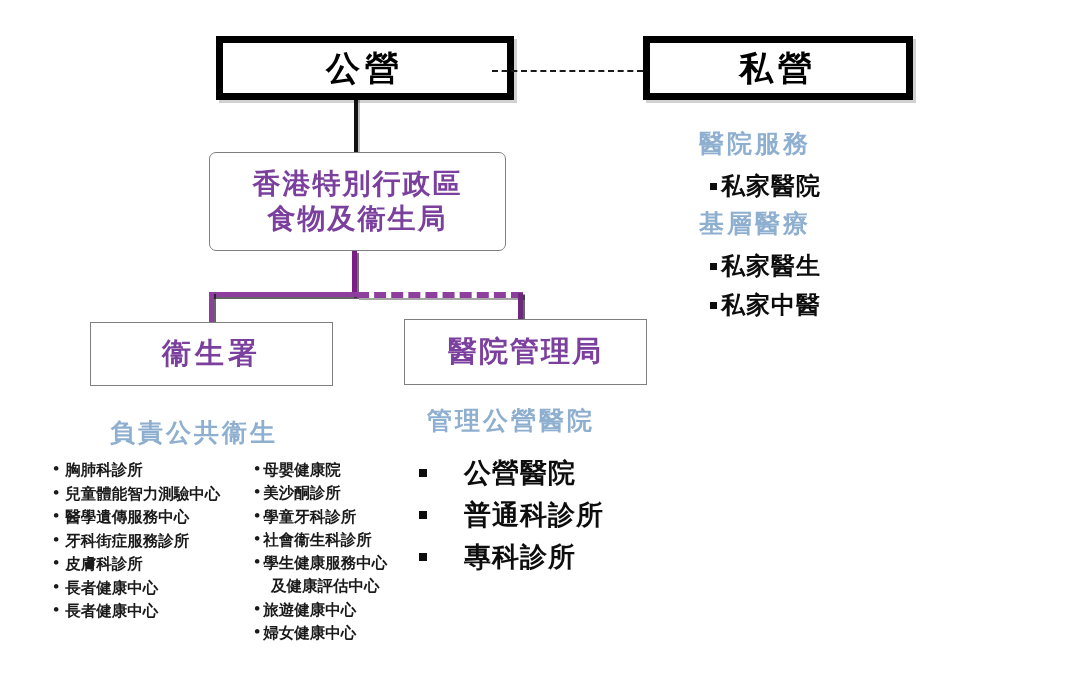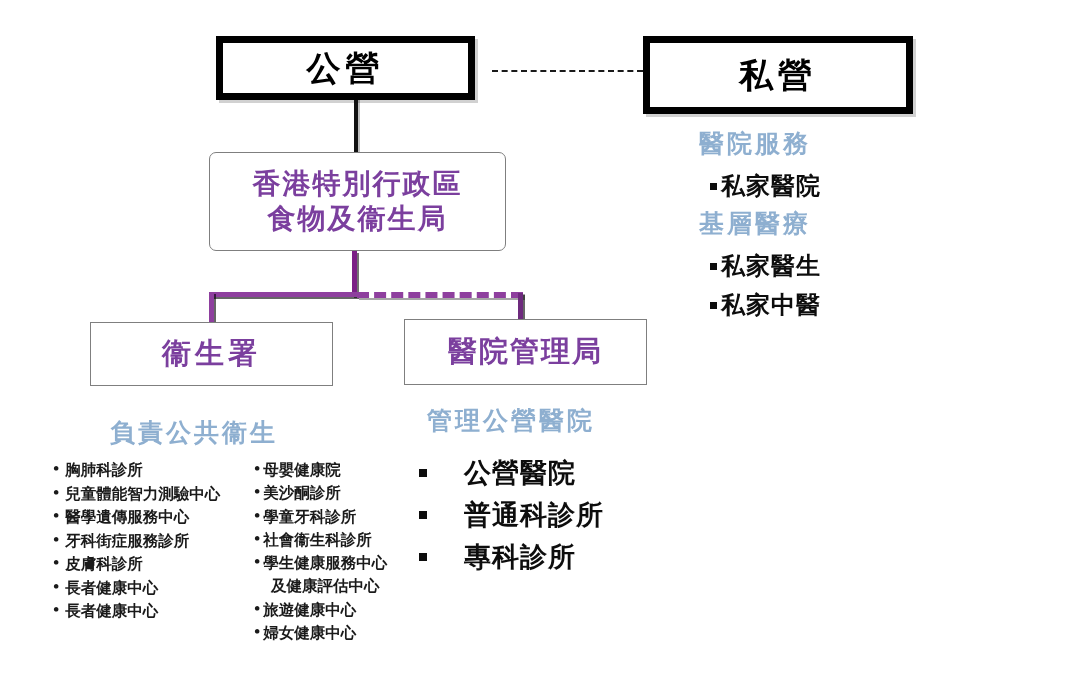--- a/index.html
+++ b/index.html
@@ -32,22 +32,22 @@
   .topbox .boxlabel {
     font-family: "DejaVu Serif", "Liberation Serif", serif;
     font-weight: bold;
     font-size: 34px;
     color: #000000;
     letter-spacing: 5px;
     line-height: 1;
     white-space: nowrap;
   }
 
-  #box-public  { left: 216px; top: 36px;  width: 259px; height: 64px; }
-  #box-private { left: 643px; top: 36px;  width: 270px; height: 78px; }
+  #box-public  { left: 216px; top: 36px;  width: 298px; height: 64px; }
+  #box-private { left: 643px; top: 36px;  width: 270px; height: 64px; }
 
   
   .greybox {
     position: absolute;
     box-sizing: border-box;
     background: #ffffff;
     border: 1.5px solid #7f7f7f;
     display: flex;
     align-items: center;
     justify-content: center;

